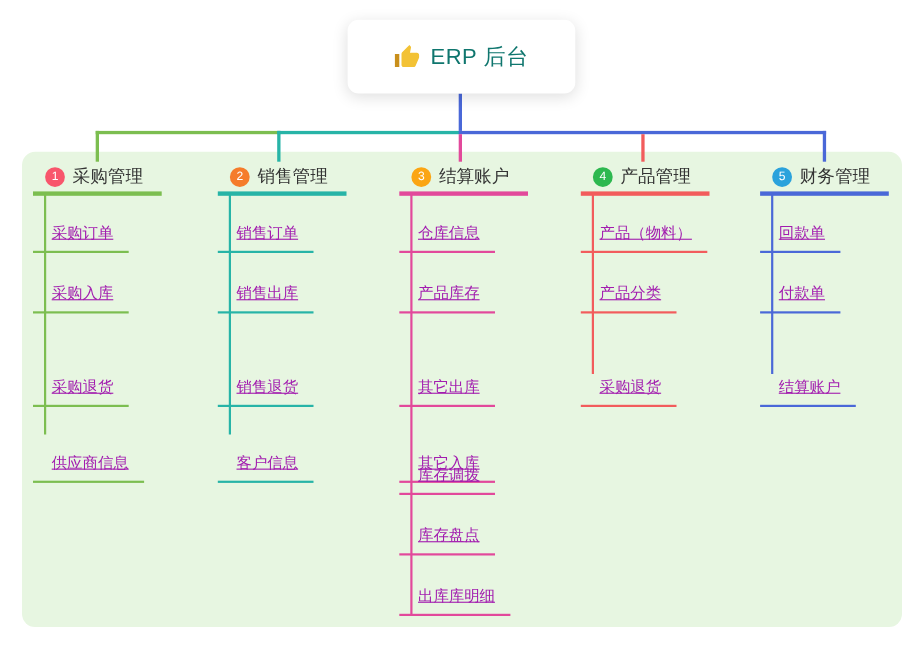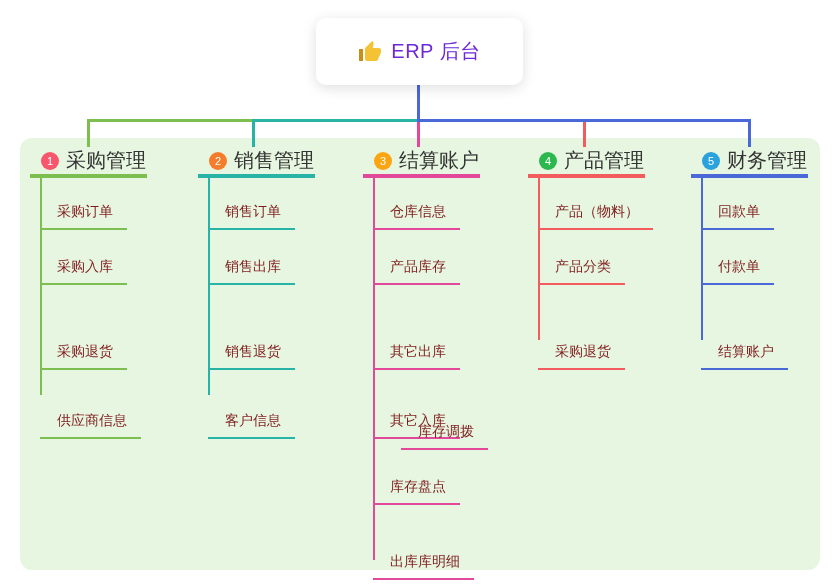--- a/index.html
+++ b/index.html
@@ -3,21 +3,21 @@
 <meta charset="utf-8">
 <style>
   html,body{margin:0;padding:0;background:#ffffff;}
   body{font-family:"Liberation Sans","DejaVu Sans",sans-serif;color:#333;}
   .canvas{position:relative;width:839px;height:588px;background:#ffffff;overflow:hidden;}
 
   
   .root-card{position:absolute;left:316px;top:18px;width:207px;height:67px;background:#fff;
     border-radius:10px;box-shadow:0 3px 14px rgba(0,0,0,.13);display:flex;align-items:center;
     justify-content:center;gap:9px;z-index:3;}
-  .root-label{font-size:20px;color:#6d28d9;letter-spacing:.5px;}
+  .root-label{font-size:20px;color:#0f766e;letter-spacing:.5px;}
   .thumb-icon{display:inline-flex;width:24px;height:24px;}
 
   
   .conn{position:absolute;z-index:1;}
   .root-drop{left:417px;top:85px;width:3px;height:34px;background:#4A68D8;}
   .rail{top:119px;height:3px;}
   .rail-green{left:87px;width:168px;background:#7CBE50;}
   .rail-teal{left:252px;width:167px;background:#27B4A7;}
   .rail-blue{left:417px;width:334px;background:#4A68D8;}
   .drop{width:3px;}
@@ -36,32 +36,32 @@
   .b1{left:30px;--c:#7CBE50;--badge:#F8566C;}
   .b2{left:198px;--c:#27B4A7;--badge:#F57C2B;}
   .b3{left:363px;--c:#E2499B;--badge:#FBA513;}
   .b4{left:528px;--c:#F25C5C;--badge:#2DB84F;}
   .b5{left:691px;--c:#4A68D8;--badge:#2BA2DC;}
 
   .hdr{position:absolute;left:0;top:147px;width:117px;height:31px;box-sizing:border-box;
     border-bottom:4px solid var(--c);display:flex;align-items:center;gap:7px;padding-left:11px;}
   .badge{width:18px;height:18px;border-radius:50%;background:var(--badge);color:#fff;
     font-size:11px;line-height:18px;text-align:center;flex:0 0 auto;}
-  .btitle{font-size:20px;color:#333;white-space:nowrap;}
+  .btitle{font-size:16px;color:#333;white-space:nowrap;}
 
   .vline{position:absolute;left:10px;top:176px;width:2px;background:var(--c);}
   .v4{height:219px;} 
   .v7{height:384px;} 
   .v3{height:164px;} 
 
-  .child{position:absolute;left:10px;height:32px;box-sizing:border-box;white-space:nowrap;
+  .child{position:absolute;left:0;height:32px;box-sizing:border-box;white-space:nowrap;
     border-bottom:2px solid var(--c);display:flex;align-items:flex-end;
-    padding:0 14px 7px 17px;font-size:14px;color:#7f1d1d;}
+    padding:0 14px 7px 17px;font-size:14px;color:#a21caf;text-decoration:underline;}
   .r0{top:198px;} .r1{top:253px;} .r2{top:308px;margin-top:30px;} .r3{top:363px;margin-top:44px;}
-  .r4{top:418px;margin-left:28px;} .r5{top:473px;} .r6{top:528px;margin-top:20px;}
+  .r4{top:418px;} .r5{top:473px;} .r6{top:528px;}
 </style>
 </head>
 <body>
 
 <div class="canvas">
 
   <div class="root-card">
     <span class="thumb-icon">
       <svg viewBox="0 0 24 24" width="24" height="24" aria-hidden="true">
         <path d="M1 21h4V9H1v12z" fill="#C98F1B"></path>

